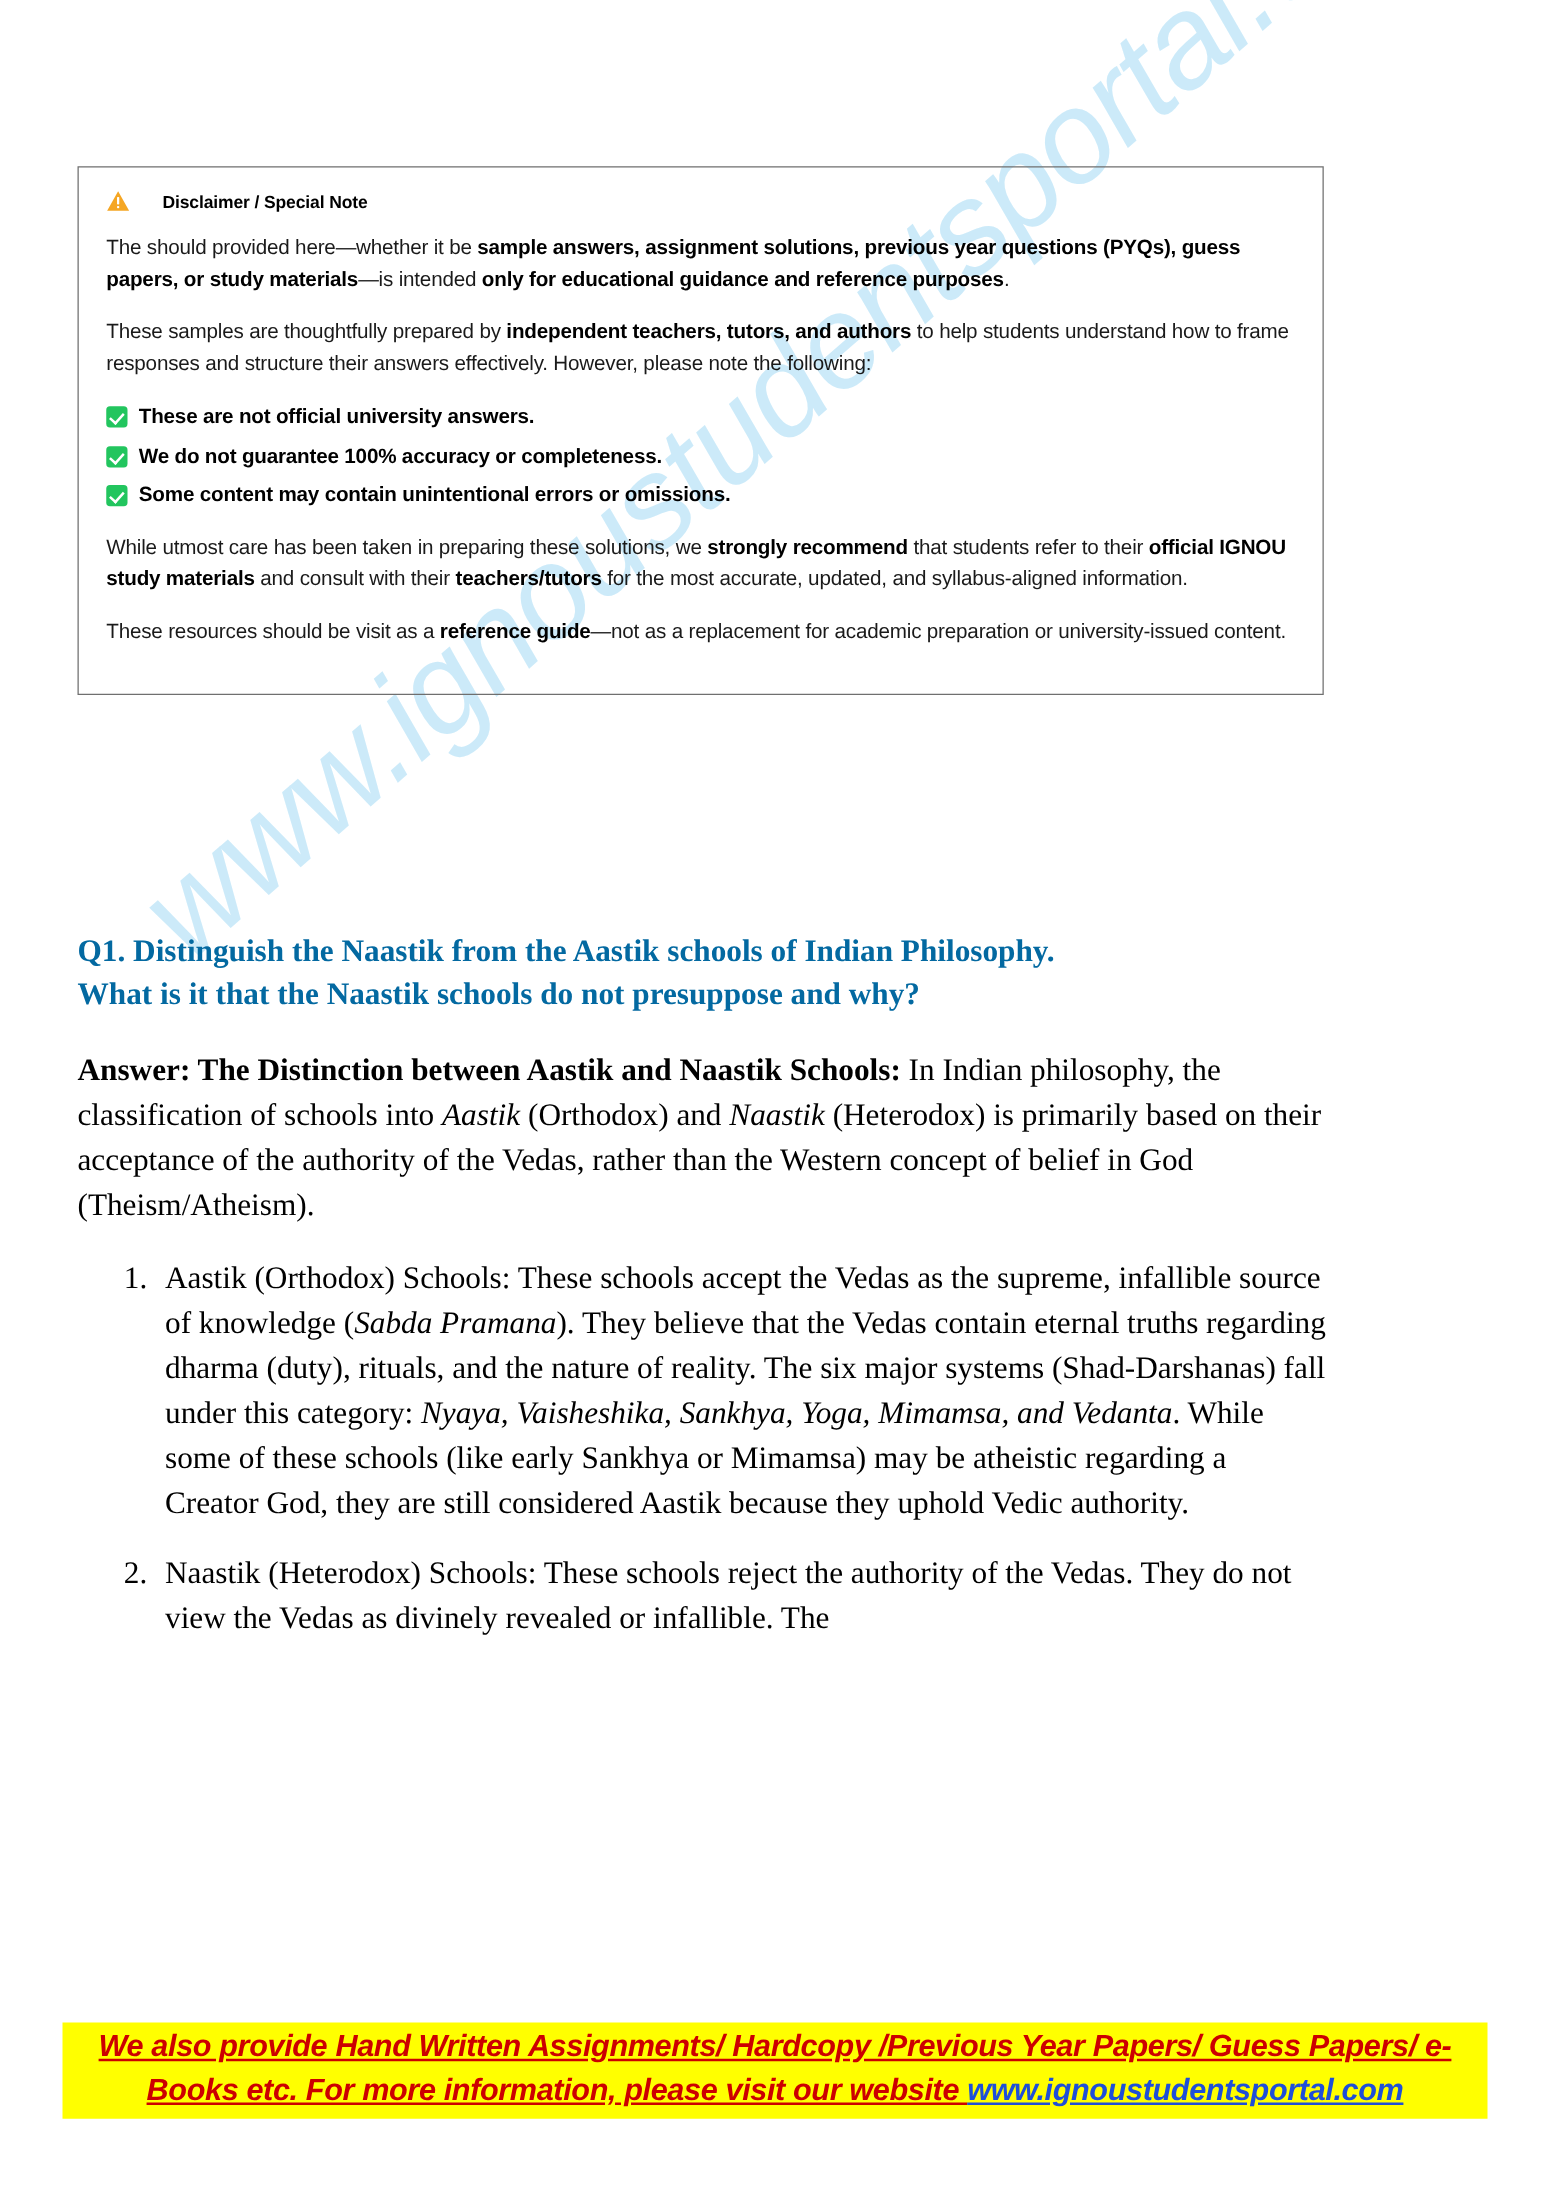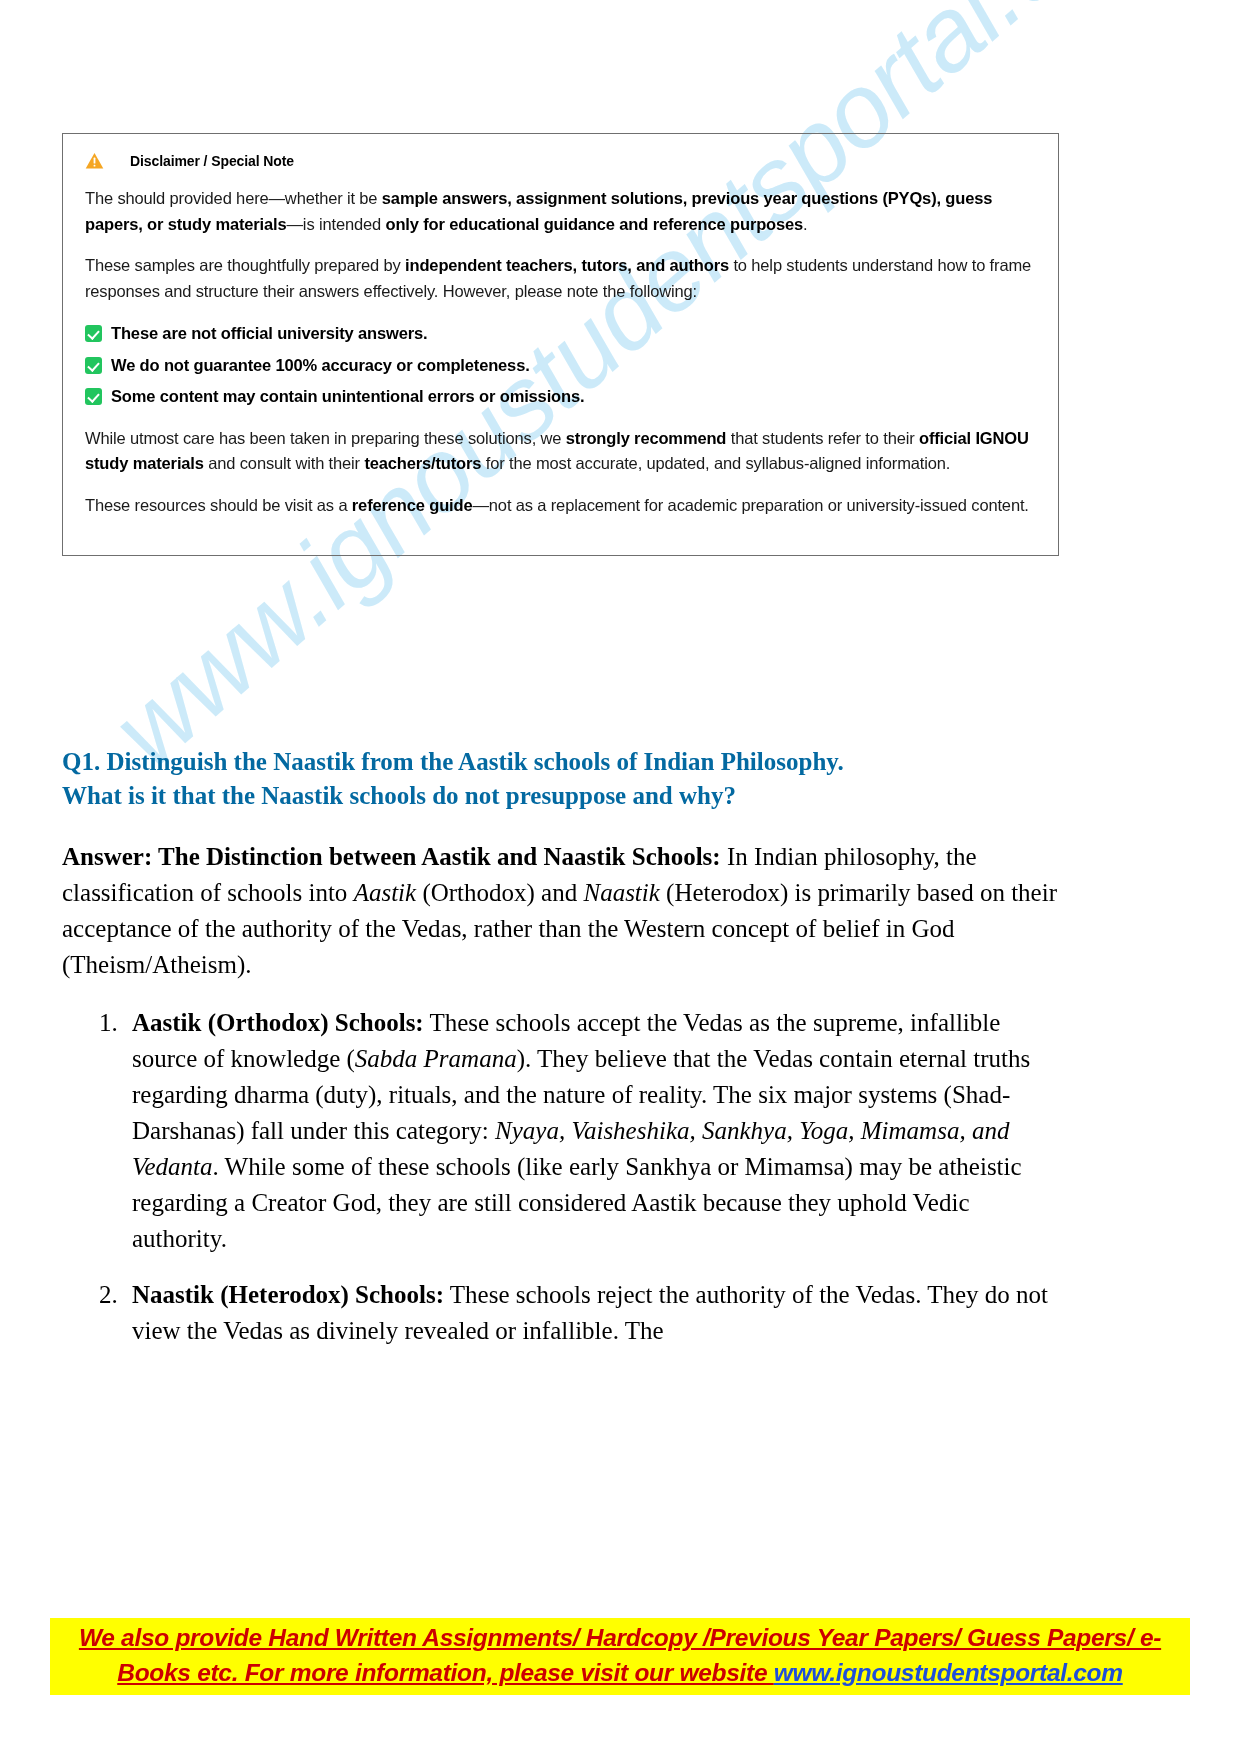--- a/index.html
+++ b/index.html
@@ -156,21 +156,21 @@
     margin: 0;
     padding-left: 62px;
     font-size: 25px;
     line-height: 1.44;
     color: #000;
   }
   ol.num-list > li {
     margin-bottom: 20px;
     padding-left: 8px;
   }
-  ol.num-list > li b { font-weight: bold; }
+  ol.num-list > li b { font-weight: normal; }
 
   
   #footer-banner {
     position: absolute;
     left: 50px;
     top: 1618px;
     width: 1140px;
     z-index: 20;
     text-align: center;
   }

